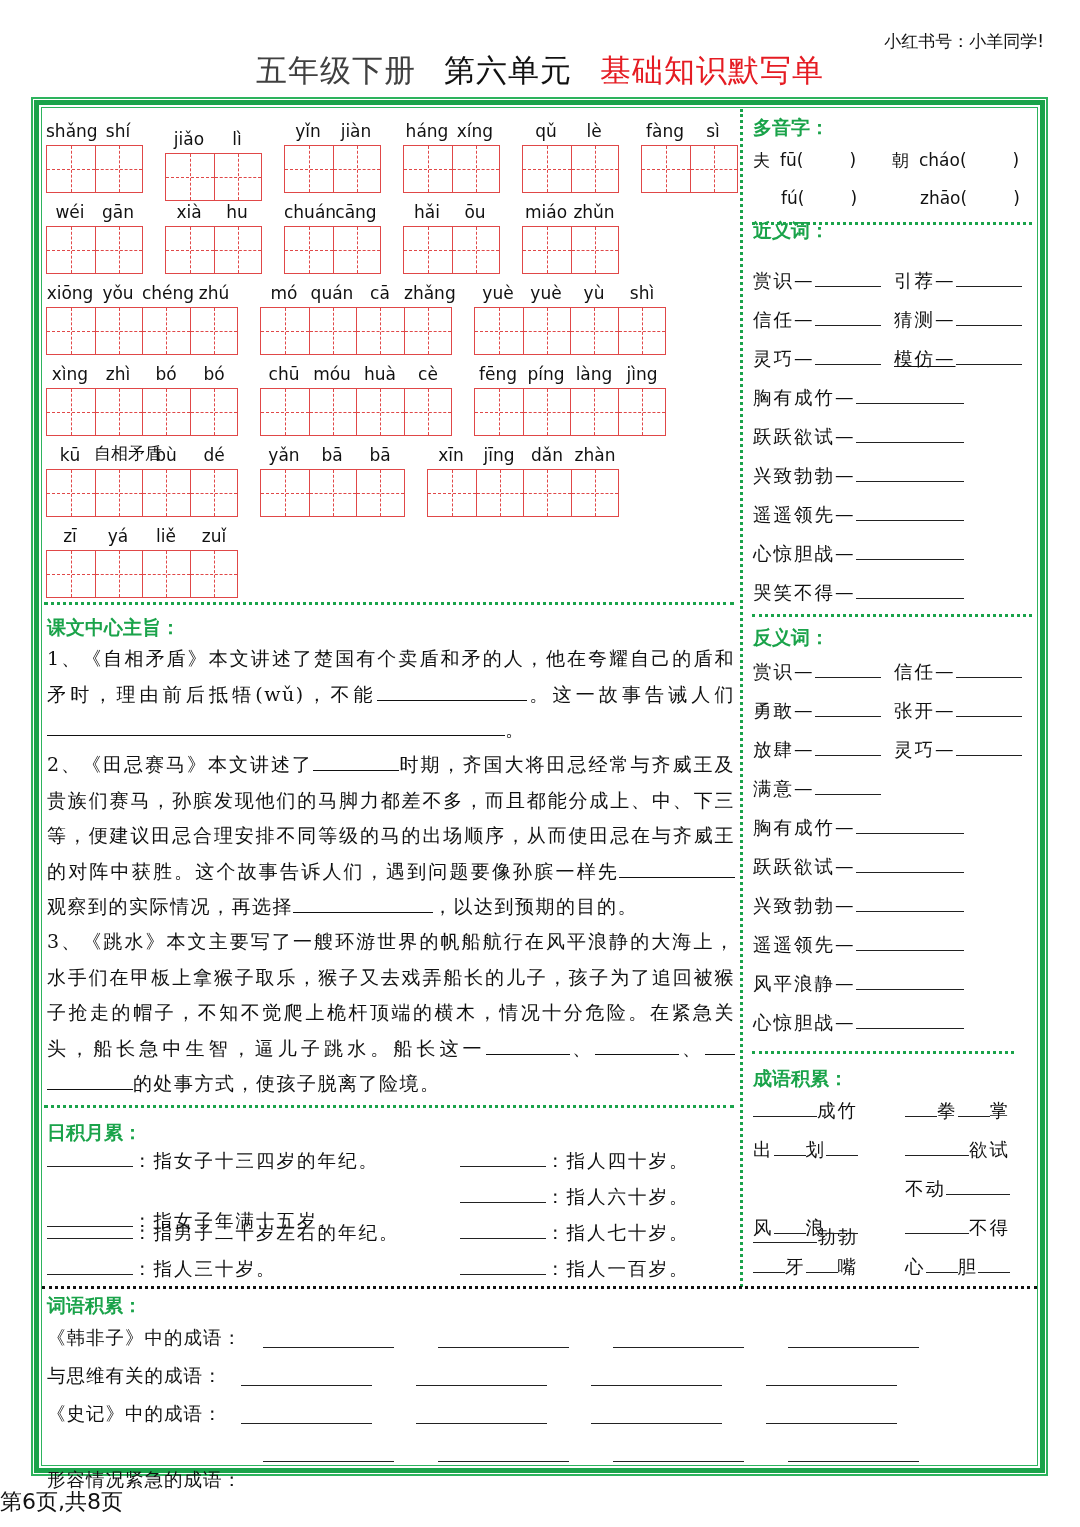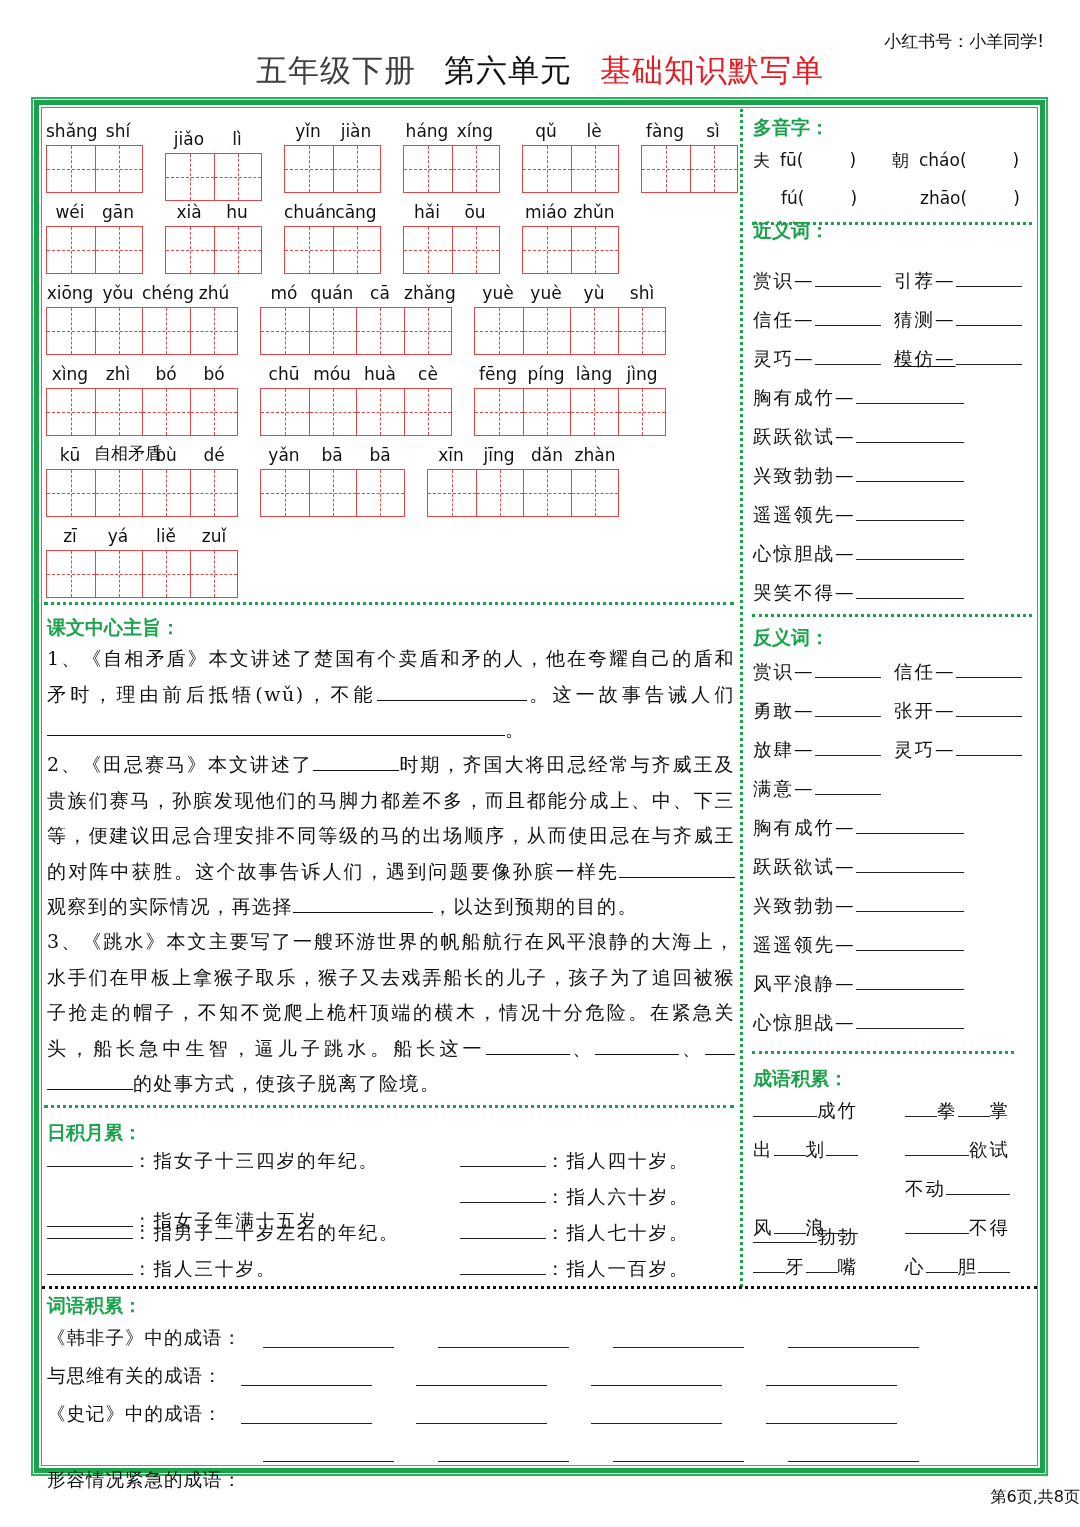--- a/index.html
+++ b/index.html
@@ -32,21 +32,21 @@
   .cell::before { content: ""; position: absolute; left: 50%; top: 0; bottom: 0; border-left: 1px dashed #e04848; }
   .cell::after { content: ""; position: absolute; top: 50%; left: 0; right: 0; border-top: 1px dashed #e04848; }
 
   
   .para { position: absolute; left: 47px; width: 688px; font-size: 19px; line-height: 35.5px; letter-spacing: 1.5px; text-align: justify; }
   .blank { display: inline-block; border-bottom: 1.5px solid #111; height: 20px; vertical-align: baseline; }
 
   .line-item { position: absolute; font-size: 18.5px; letter-spacing: 2px; white-space: nowrap; }
   .uline { display: inline-block; border-bottom: 1.5px solid #222; height: 18px; vertical-align: baseline; }
 
-  .footer { position: absolute; top: 1487px; left: 0; width: 1080px; text-align: right; font-family: "DejaVu Sans", sans-serif; font-size: 16px; color: #111; }
+  .footer { position: absolute; top: 1487px; left: 0; width: 1080px; text-align: left; font-family: "DejaVu Sans", sans-serif; font-size: 22px; color: #111; }
 </style>
 </head>
 <body>
 
 <div class="brand">小红书号：小羊同学!</div>
 <div class="title">
   <span class="t1">五年级下册</span><span class="t2">第六单元</span><span class="t3">基础知识默写单</span>
 </div>
 
 <div class="frame-outer"></div>

